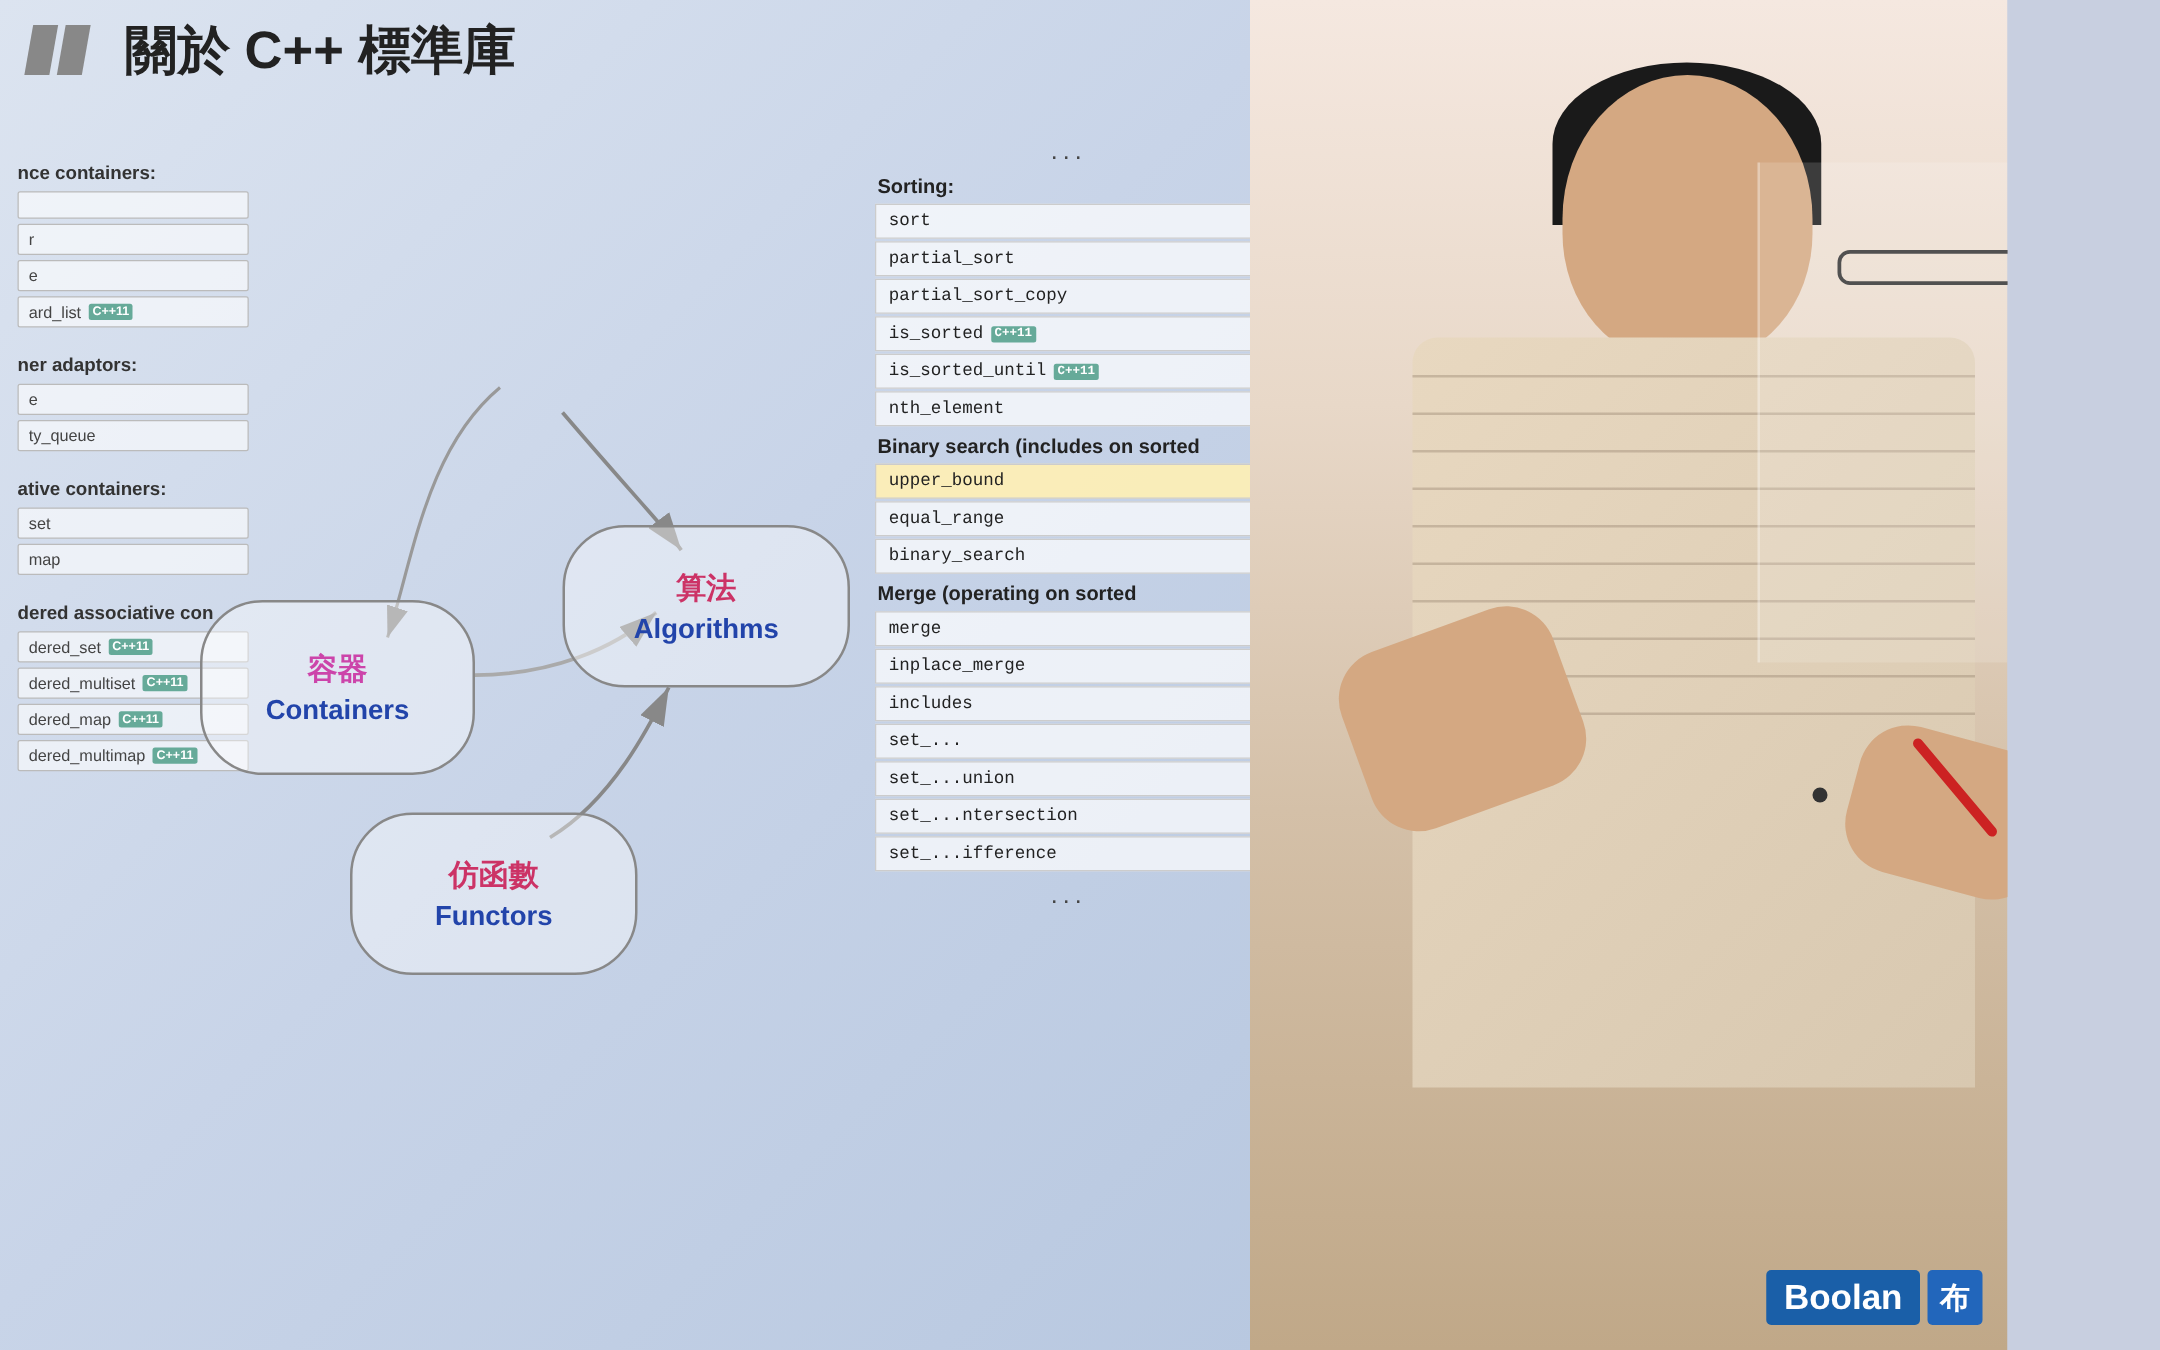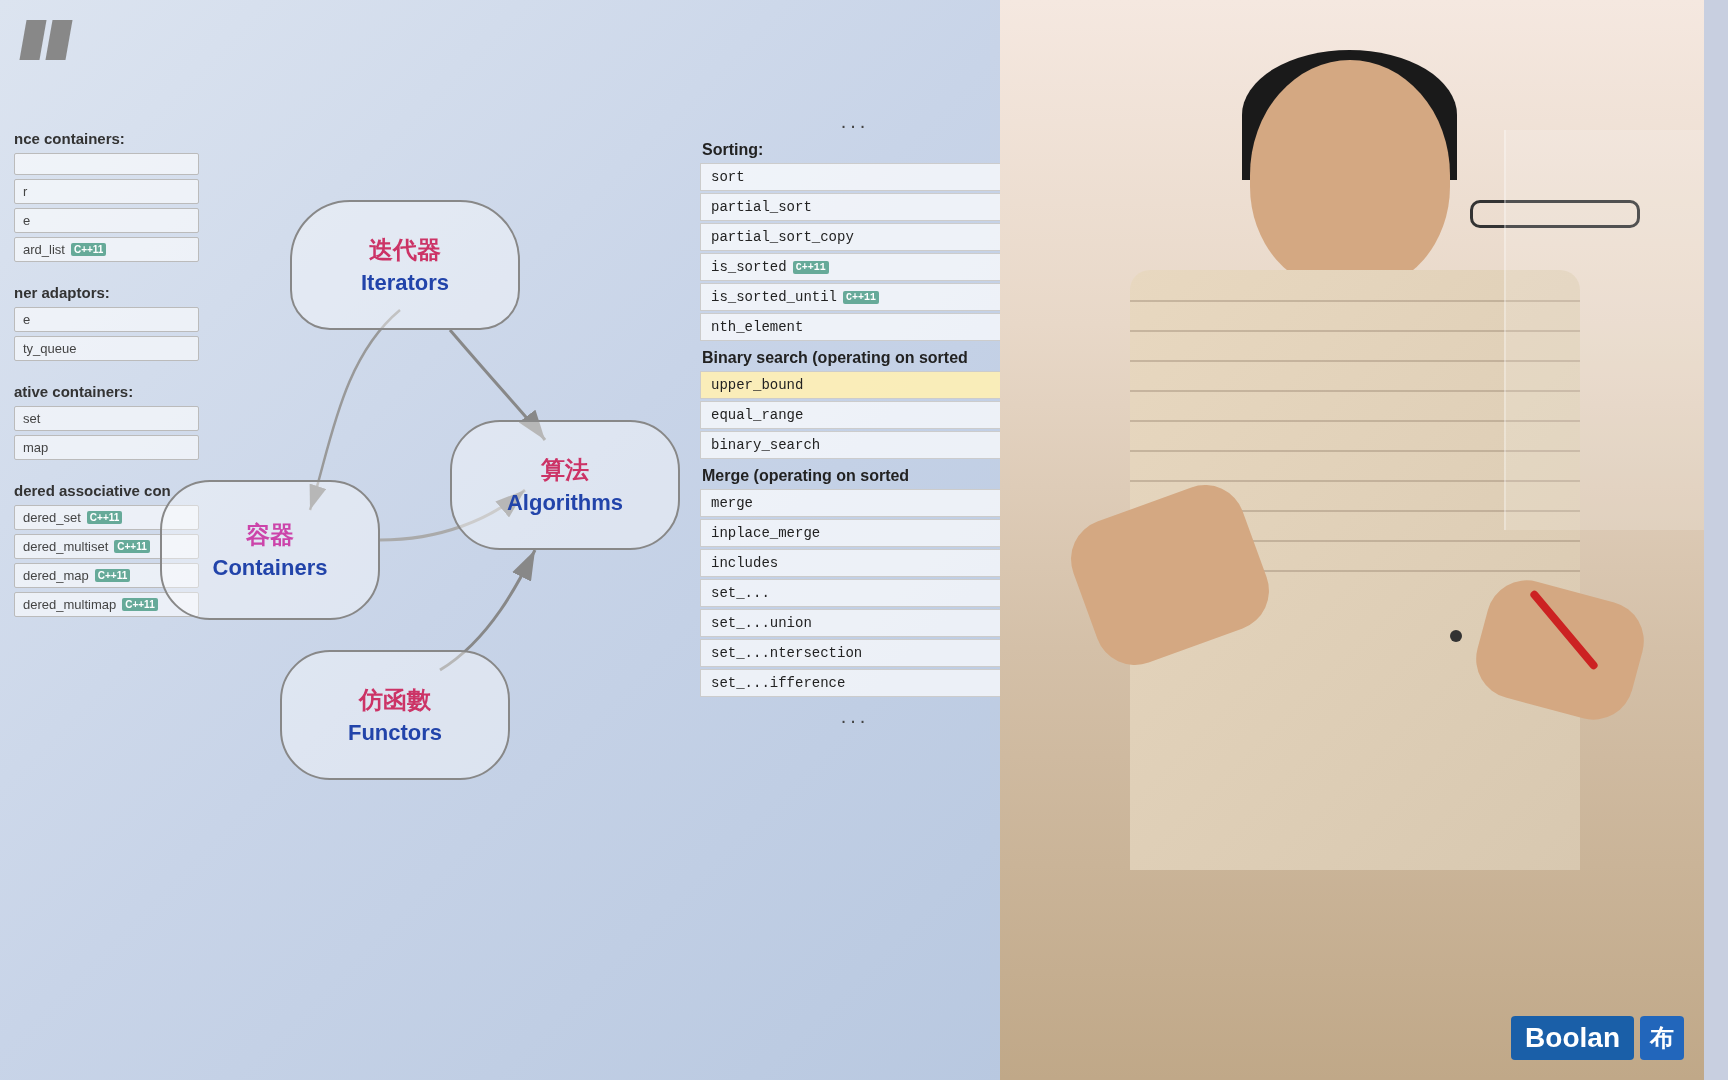--- a/index.html
+++ b/index.html
@@ -234,21 +234,21 @@
 
     .algo-section {
       margin-bottom: 8px;
     }
 
     
     .presenter-area {
       position: absolute;
       top: 0;
       left: 1000px;
-      width: 704px;
+      width: 606px;
       height: 1080px;
       overflow: hidden;
     }
 
     .presenter-bg {
       width: 100%;
       height: 100%;
       background: linear-gradient(180deg, #f5e8e0 0%, #e8d8c8 30%, #d4c0a8 60%, #c0a888 100%);
       position: relative;
     }
@@ -408,20 +408,21 @@
 </head>
 <body>
 
 <div class="slide-area">
 
   <div class="title-bar">
     <div class="title-icon">
       <div></div>
         <div></div>
     </div>
+    <span class="title-text">關於 C++ 標準庫</span>
   </div>
 
   <div class="containers-panel">
     <div class="panel-label">nce containers:</div>
     <div class="panel-box"></div>
     <div class="panel-box">r</div>
     <div class="panel-box">e</div>
     <div class="panel-box cpp11">
       <span>ard_list</span>
       <span class="cpp11-badge">C++11</span>
@@ -472,24 +473,20 @@
 
       <path d="M 290 130 C 350 200, 370 220, 385 240" stroke="#888" stroke-width="3" fill="none" marker-end="url(#arrowhead2)"></path>
 
       <path d="M 220 340 C 280 340, 330 320, 365 290" stroke="#aaa" stroke-width="3" fill="none" marker-end="url(#arrowhead2)"></path>
 
       <path d="M 280 470 C 330 440, 360 380, 375 350" stroke="#888" stroke-width="3" fill="none" marker-end="url(#arrowhead2)"></path>
 
       <path d="M 240 110 C 180 160, 170 250, 150 310" stroke="#999" stroke-width="2.5" fill="none" marker-end="url(#arrowhead2)" stroke-dasharray="0"></path>
     </svg>
 
-    <div class="cloud cloud-iterators">
-      <span class="cloud-zh">迭代器</span>
-      <span class="cloud-en">Iterators</span>
-    </div>
 
     <div class="cloud cloud-containers">
       <span class="cloud-zh">容器</span>
       <span class="cloud-en">Containers</span>
     </div>
 
     <div class="cloud cloud-algorithms">
       <span class="cloud-zh">算法</span>
       <span class="cloud-en">Algorithms</span>
     </div>
@@ -513,21 +510,21 @@
         <span class="cpp11-badge">C++11</span>
       </div>
       <div class="algo-item">
         <span>is_sorted_until</span>
         <span class="cpp11-badge">C++11</span>
       </div>
       <div class="algo-item">nth_element</div>
     </div>
 
     <div class="algo-section">
-      <div class="section-title">Binary search (operating on sorted</div>
+      <div class="section-title">Binary search (includes on sorted</div>
       <div class="algo-item highlight-upper">upper_bound</div>
       <div class="algo-item">equal_range</div>
       <div class="algo-item">binary_search</div>
     </div>
 
     <div class="algo-section">
       <div class="section-title">Merge (operating on sorted</div>
       <div class="algo-item">merge</div>
       <div class="algo-item">inplace_merge</div>
       <div class="algo-item">includes</div>

